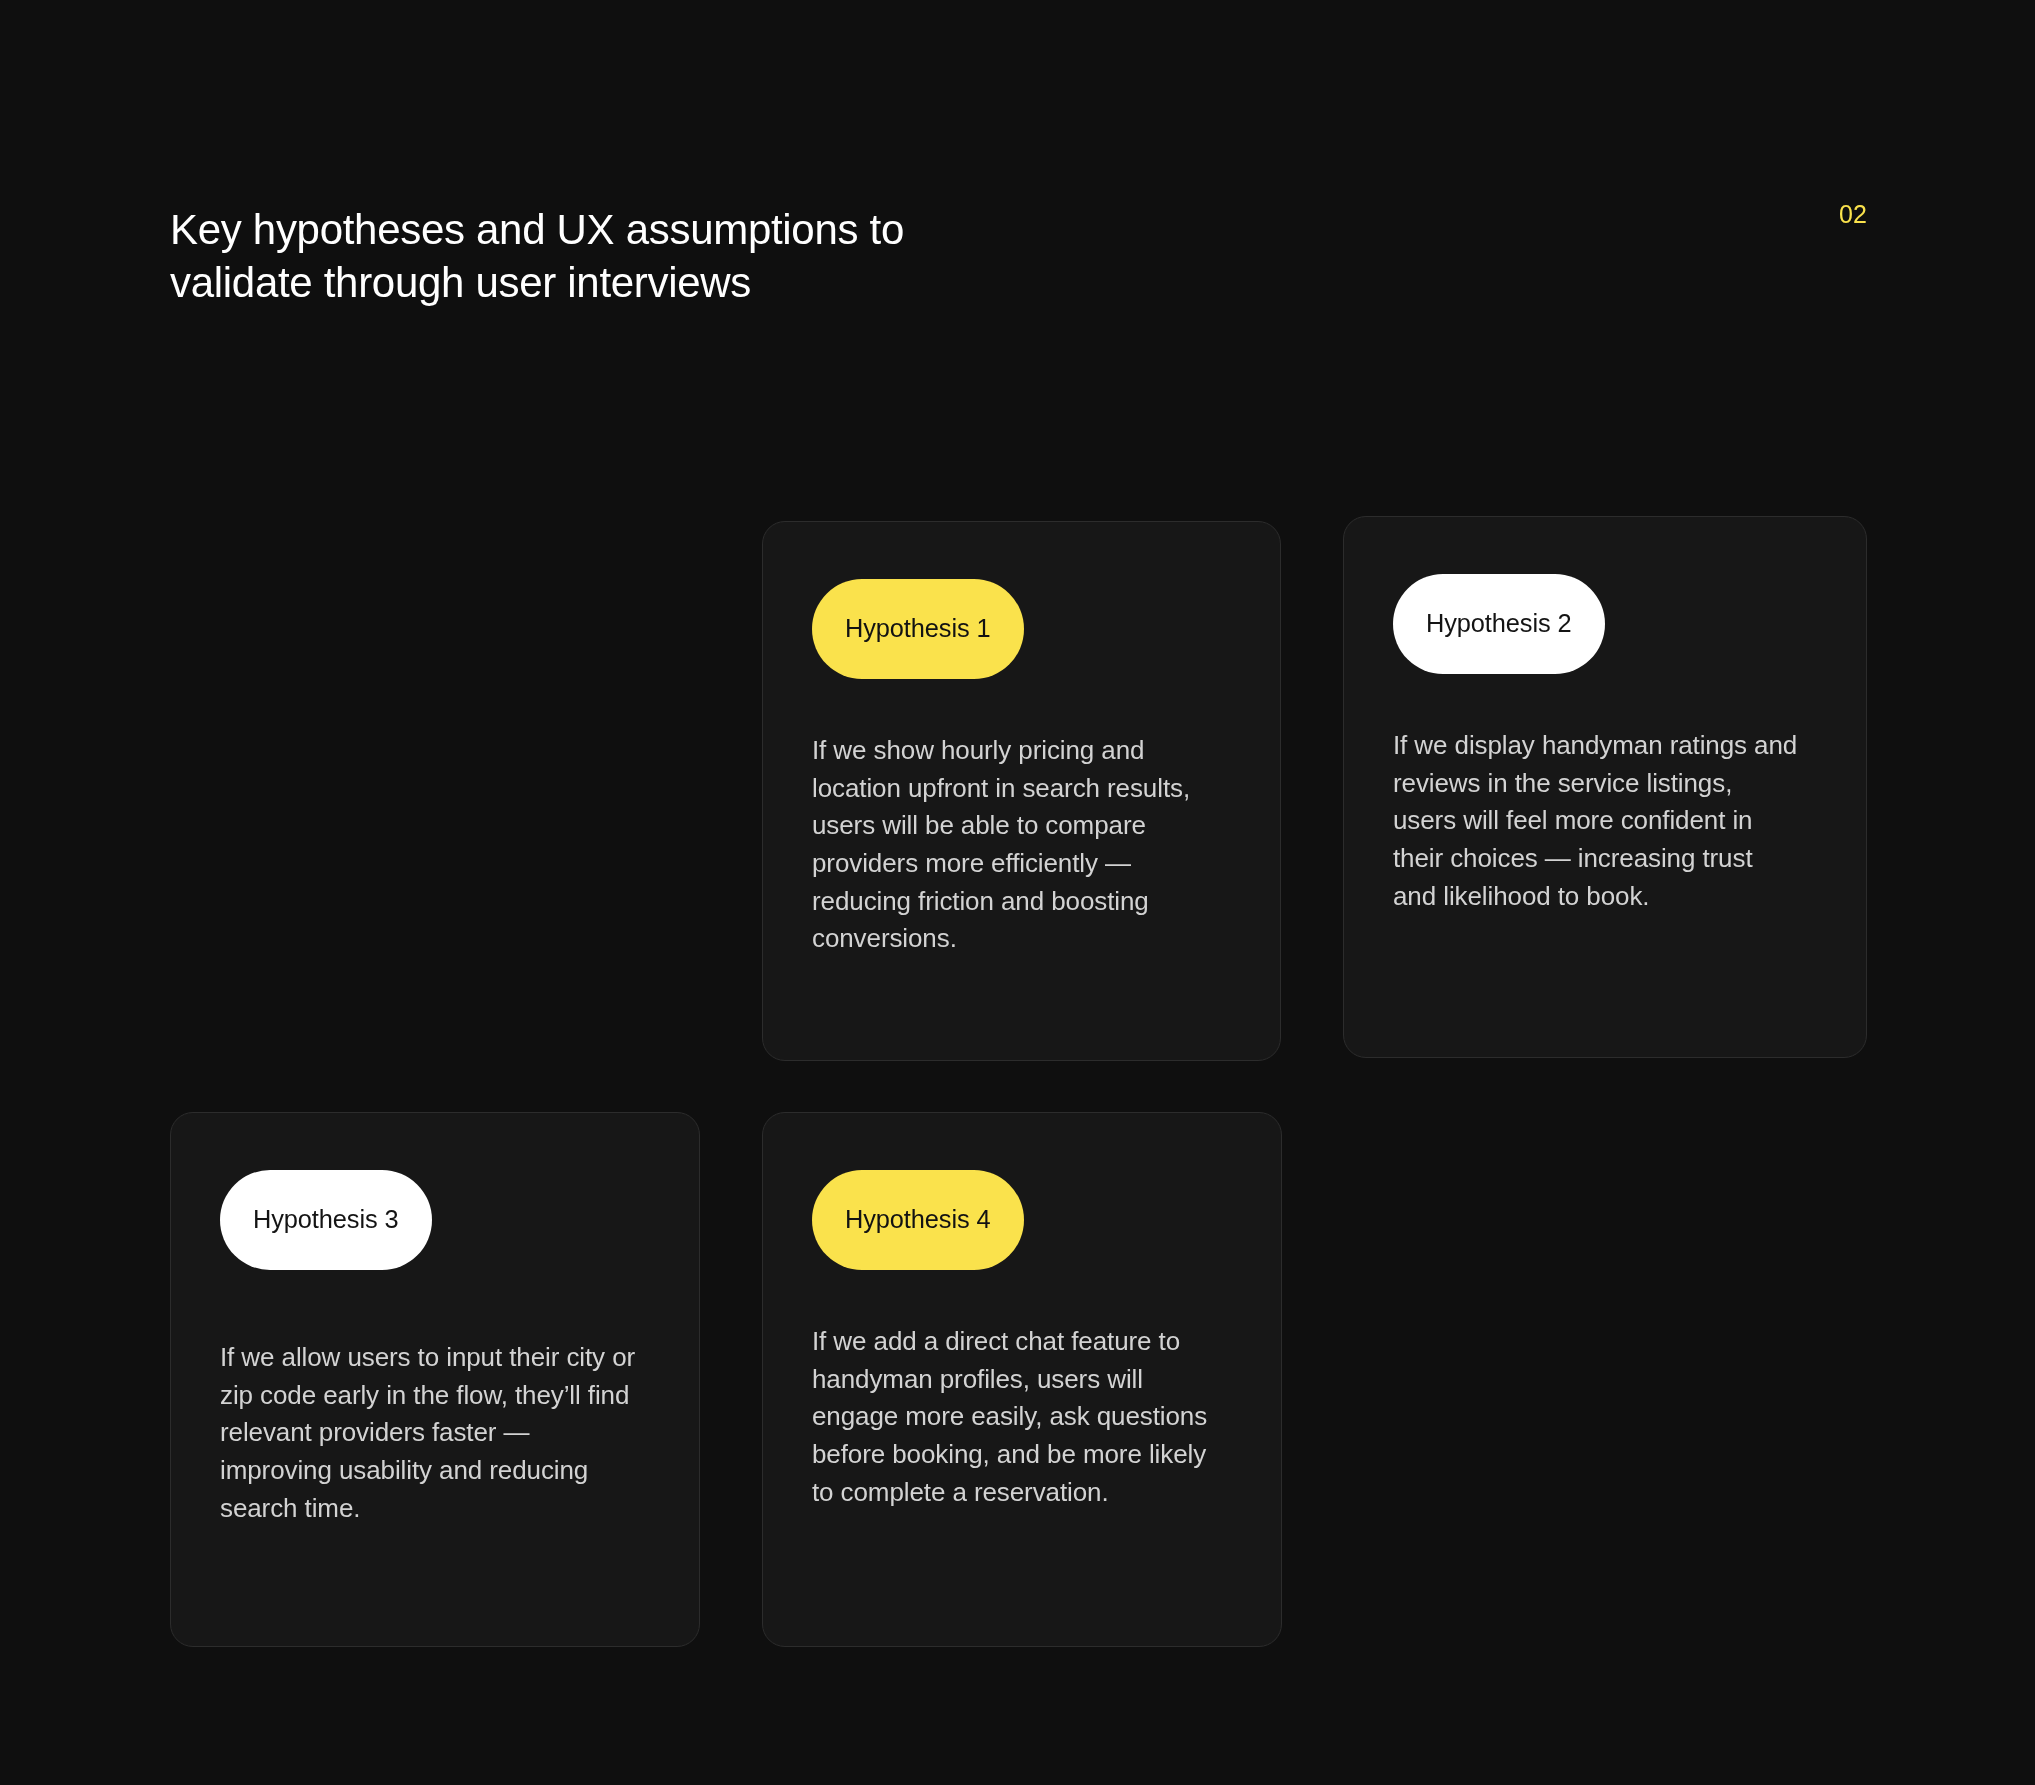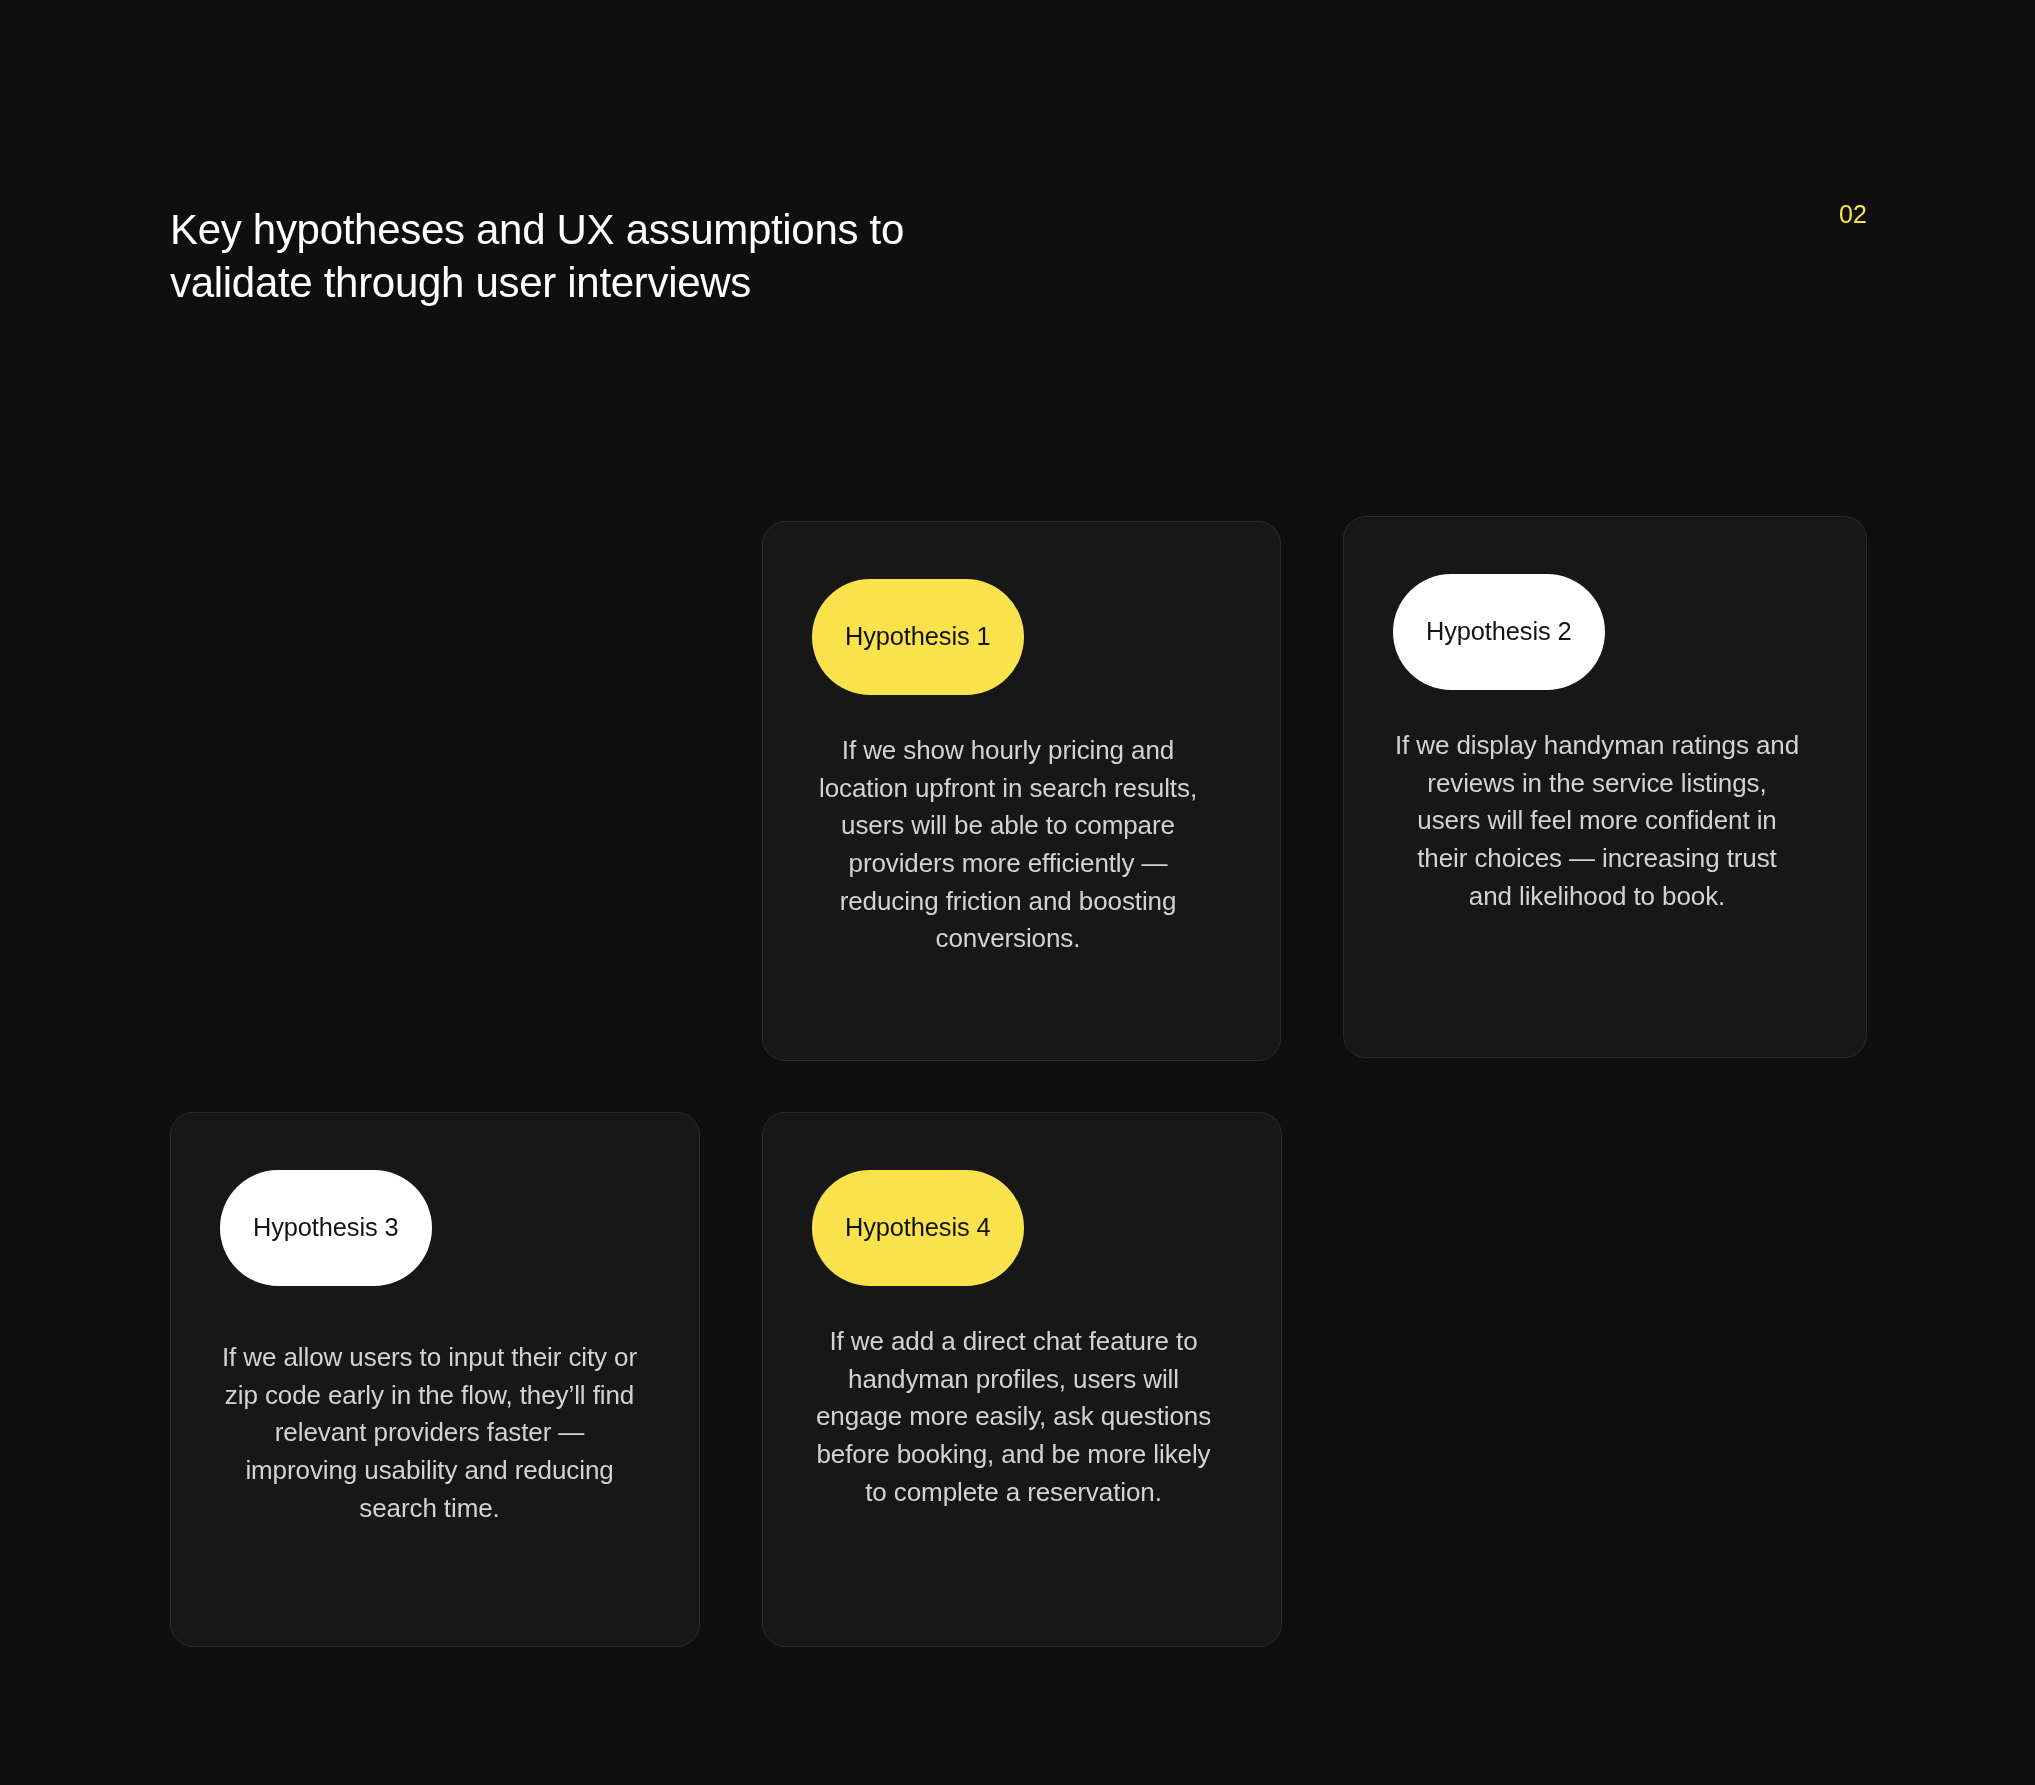--- a/index.html
+++ b/index.html
@@ -62,21 +62,21 @@
   .card-2 { left: 1343px; top: 516px;  width: 524px;  height: 542px; }
   .card-3 { left: 170px;  top: 1112px; width: 530px; height: 535px; }
   .card-4 { left: 762px; top: 1112px; width: 520px;  height: 535px; }
 
   .badge {
     position: absolute;
     display: inline-flex;
     align-items: center;
     justify-content: center;
     height: 100px;
-    padding: 8px 33px;
+    padding: 0 33px;
     border-radius: 529px;
     font-size: 25.4px;
     line-height: 1;
     font-weight: 500;
     letter-spacing: -0.1px;
     white-space: nowrap;
   }
   .badge--yellow { background: #fae24c; color: #121212; }
   .badge--white  { background: #ffffff; color: #141414; }
 
@@ -87,21 +87,20 @@
 
   .card-body {
     position: absolute;
     left: 49px;
     width: 403px;
     color: #d3d3d3;
     font-size: 26px;
     line-height: 1.45;
     font-weight: 400;
     letter-spacing: -0.1px;
-    text-align: center;
   }
   .card-1 .card-body { top: 184px; width: 392px; }
   .card-2 .card-body { top: 184px; width: 408px; }
   .card-3 .card-body { top: 200px; width: 419px; }
   .card-4 .card-body { top: 184px; width: 403px; }
 </style>
 </head>
 <body>
 
 <div class="slide">

